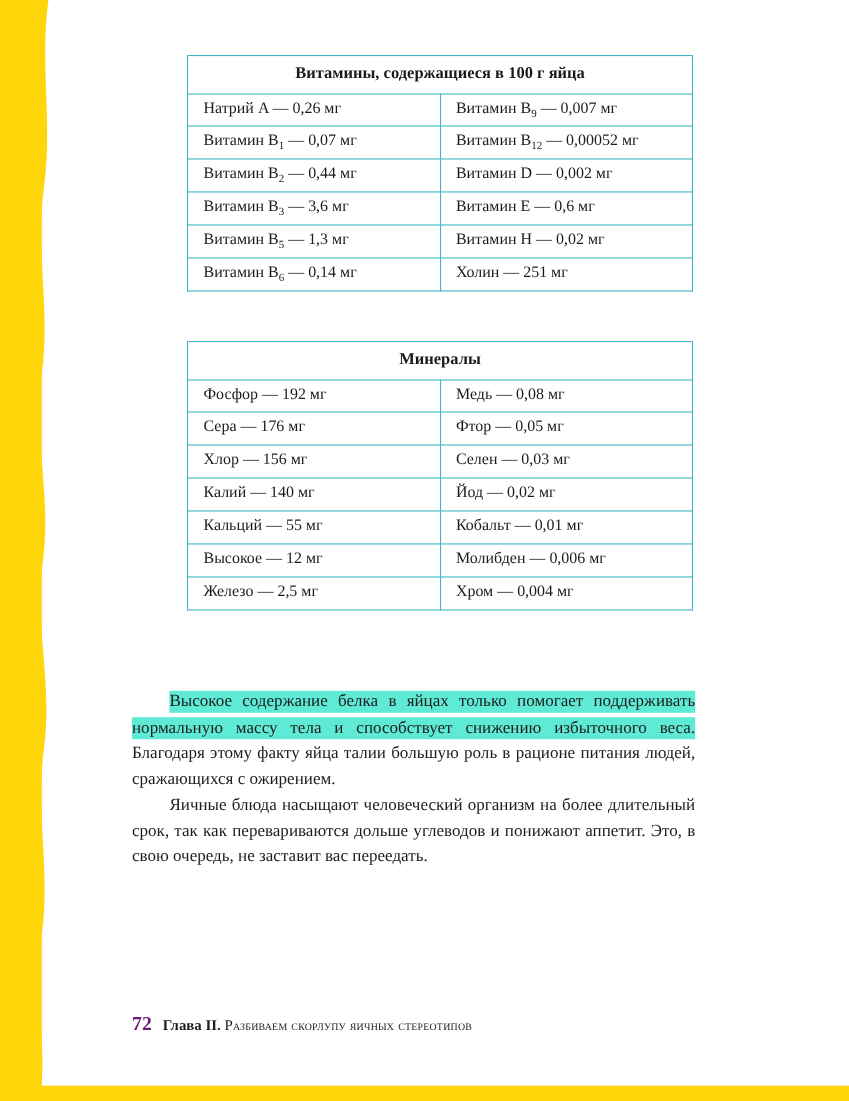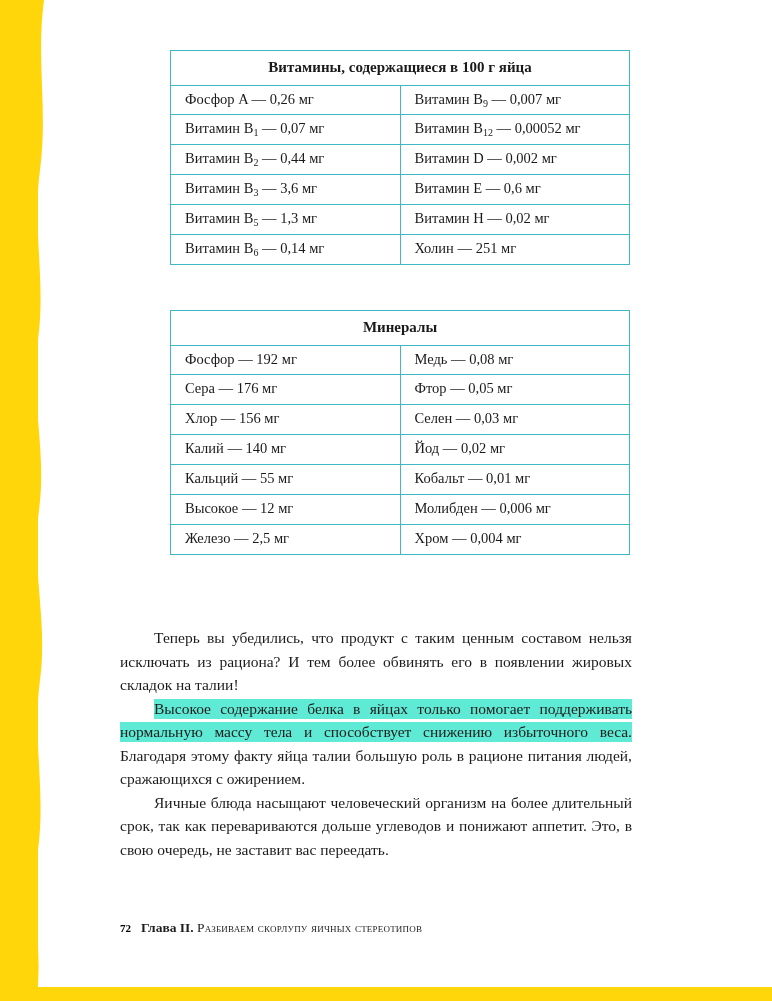--- a/index.html
+++ b/index.html
@@ -117,23 +117,23 @@
   .footer {
     position: absolute;
     left: 120px;
     top: 920px;
     width: 560px;
     display: flex;
     align-items: baseline;
     gap: 10px;
   }
   .folio {
-    color: #000000;
+    color: #701a75;
     font-weight: bold;
-    font-size: 11px;
+    font-size: 18px;
     font-family: "Liberation Serif", serif;
   }
   .chapter-label {
     font-size: 13.5px;
     color: #1c1c1c;
     font-family: "Liberation Serif", serif;
   }
   .chapter-label b { font-weight: bold; }
   .chapter-label .sc {
     font-variant: small-caps;
@@ -147,21 +147,21 @@
 <div class="page">
 
   <table class="tbl vitamins">
     <thead>
       <tr>
         <th class="caption" colspan="2">Витамины, содержащиеся в 100 г яйца</th>
       </tr>
     </thead>
     <tbody>
       <tr>
-        <td class="col1"><span>Фосфор A</span><sub></sub><span> — 0,26 мг</span></td>
+        <td class="col1"><span>Натрий A</span><sub></sub><span> — 0,26 мг</span></td>
         <td class="col2"><span>Витамин B</span><sub>9</sub><span> — 0,007 мг</span></td>
       </tr>
       <tr>
         <td class="col1"><span>Витамин B</span><sub>1</sub><span> — 0,07 мг</span></td>
         <td class="col2"><span>Витамин B</span><sub>12</sub><span> — 0,00052 мг</span></td>
       </tr>
       <tr>
         <td class="col1"><span>Витамин B</span><sub>2</sub><span> — 0,44 мг</span></td>
         <td class="col2"><span>Витамин D</span><sub></sub><span> — 0,002 мг</span></td>
       </tr>
@@ -212,21 +212,20 @@
         <td class="col2"><span>Молибден</span><span> — 0,006 мг</span></td>
       </tr>
       <tr>
         <td class="col1"><span>Железо</span><span> — 2,5 мг</span></td>
         <td class="col2"><span>Хром</span><span> — 0,004 мг</span></td>
       </tr>
     </tbody>
   </table>
 
   <div class="body-text">
-    <p class="para">Теперь вы убедились, что продукт с таким ценным составом нельзя исключать из рациона? И тем более обвинять его в появлении жировых складок на талии!</p>
     <p class="para"><span class="hl">Высокое содержание белка в яйцах только помогает поддерживать нормальную массу тела и способствует снижению избыточного веса.</span><span> Благодаря этому факту яйца талии большую роль в рационе питания людей, сражающихся с ожирением.</span></p>
     <p class="para">Яичные блюда насыщают человеческий организм на более длительный срок, так как перевариваются дольше углеводов и понижают аппетит. Это, в свою очередь, не заставит вас переедать.</p>
   </div>
 
   <div class="footer">
     <span class="folio">72</span>
     <span class="chapter-label"><b>Глава II.</b> <span class="sc">Разбиваем скорлупу яичных стереотипов</span></span>
   </div>
 
 </div>

